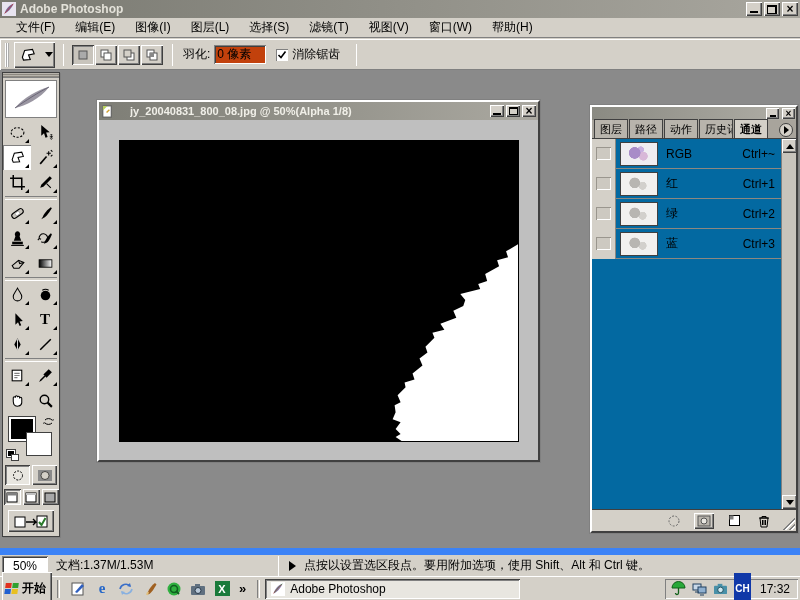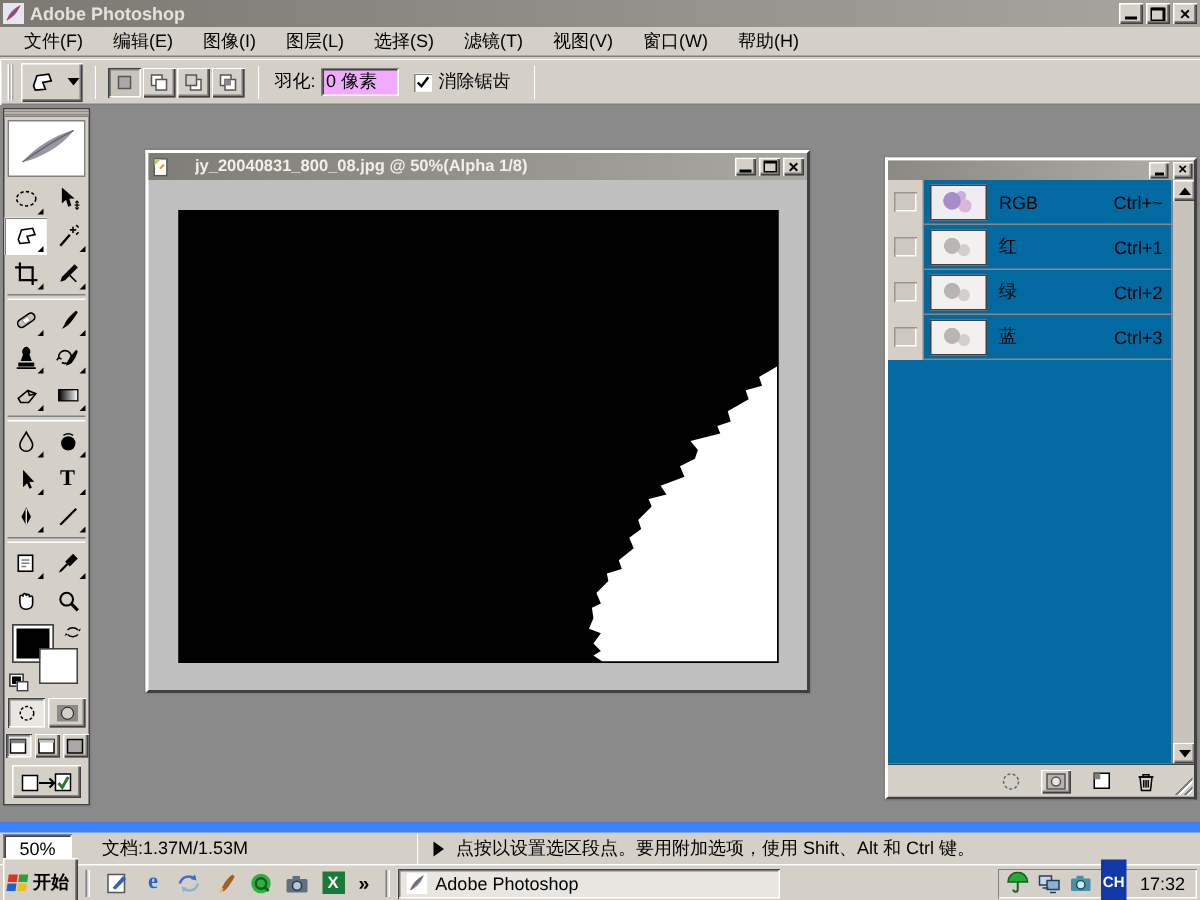--- a/index.html
+++ b/index.html
@@ -29,21 +29,21 @@
   .optionsbar { position:absolute; left:0; top:39px; width:800px; height:31px; background:#d4d0c8; box-shadow: inset 1px 1px 0 #fff, inset 0 -1px 0 #808080; display:flex; align-items:center; padding-left:2px; }
   .grip-v { width:4px; height:24px; border-left:2px ridge #fff; border-right:2px ridge #fff; margin:0 3px; }
   .tool-preview { display:flex; align-items:center; height:26px; margin-left:2px; }
   .tool-preview .cur { width:28px; height:26px; display:flex; align-items:center; justify-content:center; }
   .tool-preview .dd { width:13px; height:26px; display:flex; align-items:center; justify-content:center; }
   .dd-arrow { width:0; height:0; border-left:4px solid transparent; border-right:4px solid transparent; border-top:5px solid #000; }
   .sep-v { width:1px; height:22px; background:#808080; border-right:1px solid #fff; margin:0 8px; }
   .mode-btn { width:22px; height:20px; margin-right:1px; display:flex; align-items:center; justify-content:center; }
   .mode-btn.pressed { box-shadow: inset 1px 1px 0 #404040, inset -1px -1px 0 #ffffff, inset 2px 2px 0 #808080; background:#c8c4bc; }
   .feather-label { margin:0 4px 0 2px; }
-  .feather-input { width:52px; height:19px; border:none; outline:none; font:12px "Liberation Sans","DejaVu Sans",sans-serif; padding:1px 3px; background:#f0abfc; box-shadow: inset 1px 1px 0 #808080, inset -1px -1px 0 #fff, inset 2px 2px 0 #404040; }
+  .feather-input { width:52px; height:19px; border:none; outline:none; font:12px "Liberation Sans","DejaVu Sans",sans-serif; padding:1px 3px; background:#c2410c; box-shadow: inset 1px 1px 0 #808080, inset -1px -1px 0 #fff, inset 2px 2px 0 #404040; }
   .checkbox { width:12px; height:12px; background:#fff; box-shadow: inset 1px 1px 0 #808080, inset -1px -1px 0 #fff; margin:0 4px 0 10px; display:flex; align-items:center; justify-content:center; }
 
   
   .toolbox { position:absolute; left:2px; top:72px; width:58px; background:#d4d0c8; border:1px solid #404040; box-shadow:1px 1px 0 #808080; }
   .toolbox .drag-strip { height:5px; background:repeating-linear-gradient(#b8b4ac 0 1px,#8c8880 1px 2px); border-bottom:1px solid #808080; }
   .ps-logo { height:38px; margin:2px; background:#fff; border:1px solid #808080; display:flex; align-items:center; justify-content:center; }
   .tool-grid { display:grid; grid-template-columns:28px 28px; }
   .tool-cell { width:28px; height:25px; display:flex; align-items:center; justify-content:center; position:relative; }
   .tool-cell.sel { background:#fff; box-shadow: inset 1px 1px 0 #808080, inset -1px -1px 0 #fff; }
   .tool-cell .fly { position:absolute; right:2px; bottom:2px; width:0; height:0; border-left:4px solid transparent; border-bottom:4px solid #000; }
@@ -100,21 +100,21 @@
   .arr-up { width:0; height:0; border-left:4px solid transparent; border-right:4px solid transparent; border-bottom:5px solid #000; }
   .arr-dn { width:0; height:0; border-left:4px solid transparent; border-right:4px solid transparent; border-top:5px solid #000; }
   .pal-bottom { height:22px; border-top:1px solid #404040; display:flex; align-items:center; justify-content:flex-end; gap:10px; padding-right:22px; position:relative; background:#d4d0c8; }
   .pal-tool { width:20px; height:16px; display:flex; align-items:center; justify-content:center; }
   .size-grip { position:absolute; right:1px; bottom:1px; width:12px; height:12px; background:
      linear-gradient(135deg, transparent 0 50%, #808080 50% 58%, #fff 58% 66%, transparent 66% 74%, #808080 74% 82%, #fff 82% 90%, transparent 90%); }
 
   
   .statusbar { position:absolute; left:0; top:548px; width:800px; height:28px; background:#d4d0c8; border-top:7px solid #3b82f6; display:flex; align-items:center; }
   .zoom-box { width:46px; height:20px; margin-left:2px; background:#fff; box-shadow: inset 1px 1px 0 #808080, inset -1px -1px 0 #fff, inset 2px 2px 0 #404040; display:flex; align-items:center; justify-content:center; }
-  .status-doc { width:230px; padding-left:20px; }
+  .status-doc { width:230px; padding-left:8px; }
   .status-sep { width:1px; height:20px; background:#808080; border-right:1px solid #fff; }
   .status-play { width:0; height:0; border-top:5px solid transparent; border-bottom:5px solid transparent; border-left:7px solid #000; margin:0 8px 0 10px; }
   .status-hint { white-space:nowrap; }
 
   
   .taskbar { position:absolute; left:0; top:576px; width:800px; height:24px; background:#d4d0c8; border-top:1px solid #fff; display:flex; align-items:center; padding:0 2px; gap:3px; }
   .start-btn { height:33px; padding:0 6px 0 3px; display:flex; align-items:center; gap:3px; font-weight:bold; }
   .win-flag { width:14px; height:12px; display:grid; grid-template-columns:6px 6px; grid-template-rows:5px 5px; gap:1px; transform:skewX(-8deg); }
   .win-flag i { display:block; }
   .tb-sep { width:3px; height:18px; border-left:1px solid #808080; border-right:1px solid #fff; margin:0 2px; }
@@ -460,20 +460,30 @@
 
 <div class="palette">
   <div class="pal-titlebar">
     <div class="win-btn bevel-out">
         <span class="glyph-min" style="width:6px;border-bottom-width:2px"></span>
       </div>
     <div class="win-btn bevel-out">
         <span class="glyph-close" style="font-size:10px">×</span>
       </div>
   </div>
+  <div class="pal-tabs">
+    <span class="pal-tab">图层</span>
+    <span class="pal-tab">路径</span>
+    <span class="pal-tab">动作</span>
+    <span class="pal-tab trunc">历史记</span>
+    <span class="pal-tab active">通道</span>
+    <span class="pal-menu-btn">
+        <span class="tri"></span>
+      </span>
+  </div>
   <div class="pal-list">
     <div class="ch-row">
       <div class="eye-cell">
           <span class="eye-box"></span>
         </div>
       <div class="ch-body">
         <div class="ch-thumb thumb-rgb"></div>
         <span class="ch-name">RGB</span>
         <span class="ch-key">Ctrl+~</span>
       </div>

